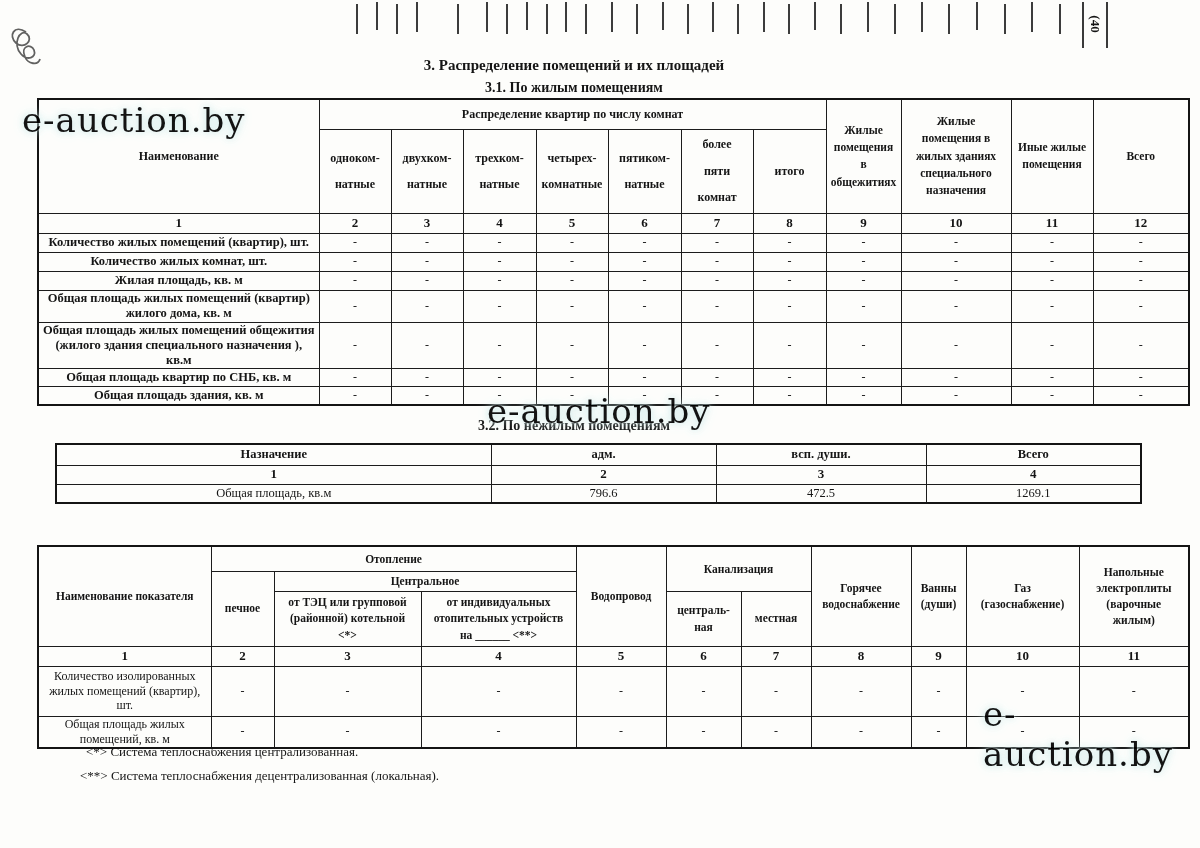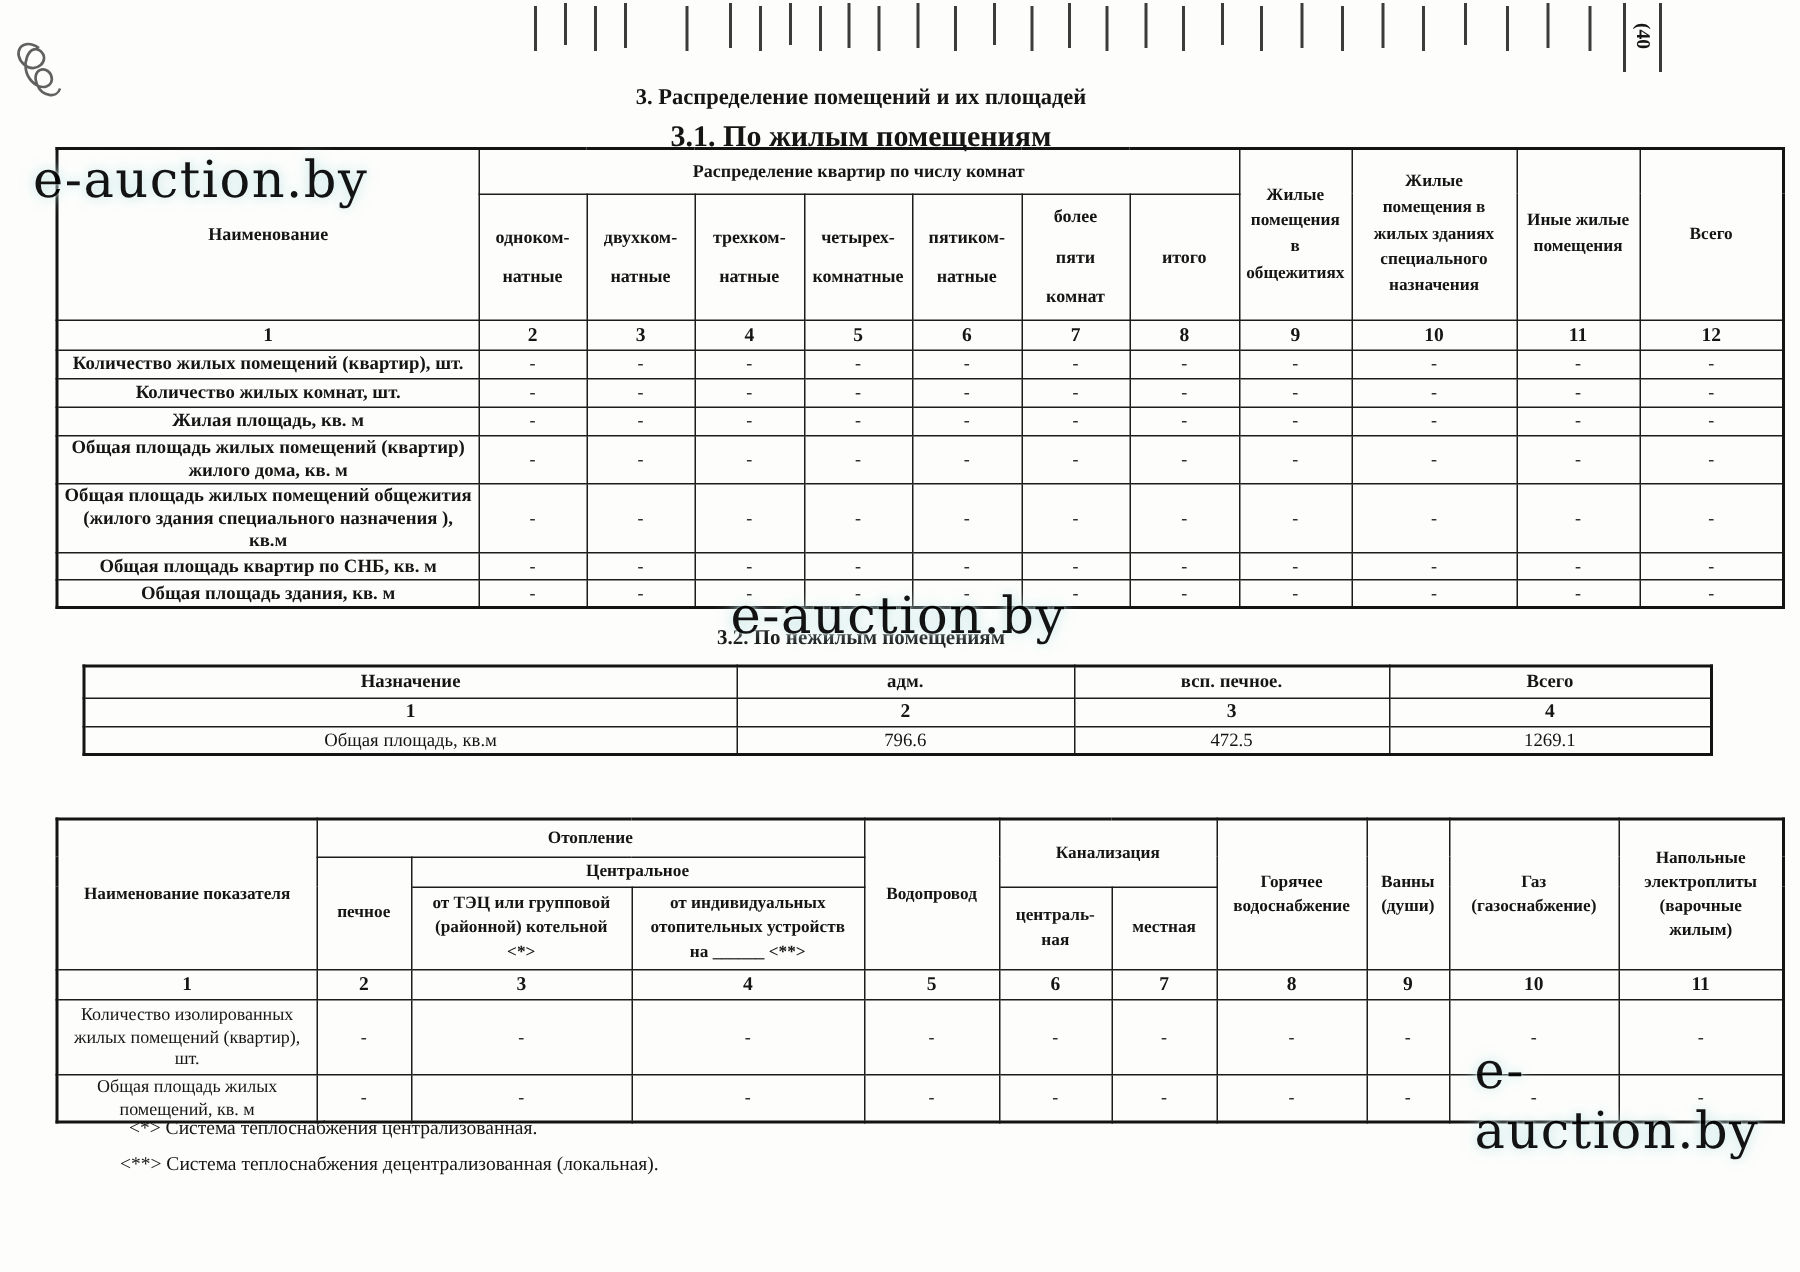--- a/index.html
+++ b/index.html
@@ -1,20 +1,20 @@
 <!DOCTYPE html>
 <html><head>
 <meta charset="utf-8">
 <style>
   html,body{margin:0;padding:0;}
   .page{position:relative;width:1200px;height:848px;background:#fdfdfb;overflow:hidden;
         font-family:"Liberation Serif",serif;color:#151515;}
   .title{position:absolute;left:0;width:1148px;text-align:center;font-weight:bold;}
   .main-title{top:57px;font-size:15px;}
-  .sub-title-31{top:80px;font-size:20px;}
+  .sub-title-31{top:80px;font-size:14px;}
   .sub-title-32{top:418px;font-size:14px;}
   .sub-title-33{top:524px;font-size:14px;}
 
   table{position:absolute;border-collapse:collapse;table-layout:fixed;border:2px solid #141414;}
   td{border:1px solid #1c1c1c;text-align:center;vertical-align:middle;padding:1px 3px;
      font-size:12px;white-space:pre-line;overflow:hidden;line-height:1.25;}
   .hdr{font-weight:bold;}
   tr.nums td{font-weight:bold;font-size:13px;padding:0 2px;}
 
   .t31{left:37px;top:98px;width:1151px;}
@@ -267,21 +267,21 @@
     <colgroup>
       <col style="width:435px">
         <col style="width:225px">
         <col style="width:210px">
         <col style="width:215px">
     </colgroup>
     <tbody>
         <tr style="height:21px">
       <td class="hdr">Назначение</td>
       <td class="hdr">адм.</td>
-      <td class="hdr">всп. печное.</td>
+      <td class="hdr">всп. души.</td>
       <td class="hdr">Всего</td>
     </tr>
     <tr class="nums" style="height:19px">
           <td>1</td>
           <td>2</td>
           <td>3</td>
           <td>4</td>
         </tr>
     <tr style="height:19px">
       <td>Общая площадь, кв.м</td>

